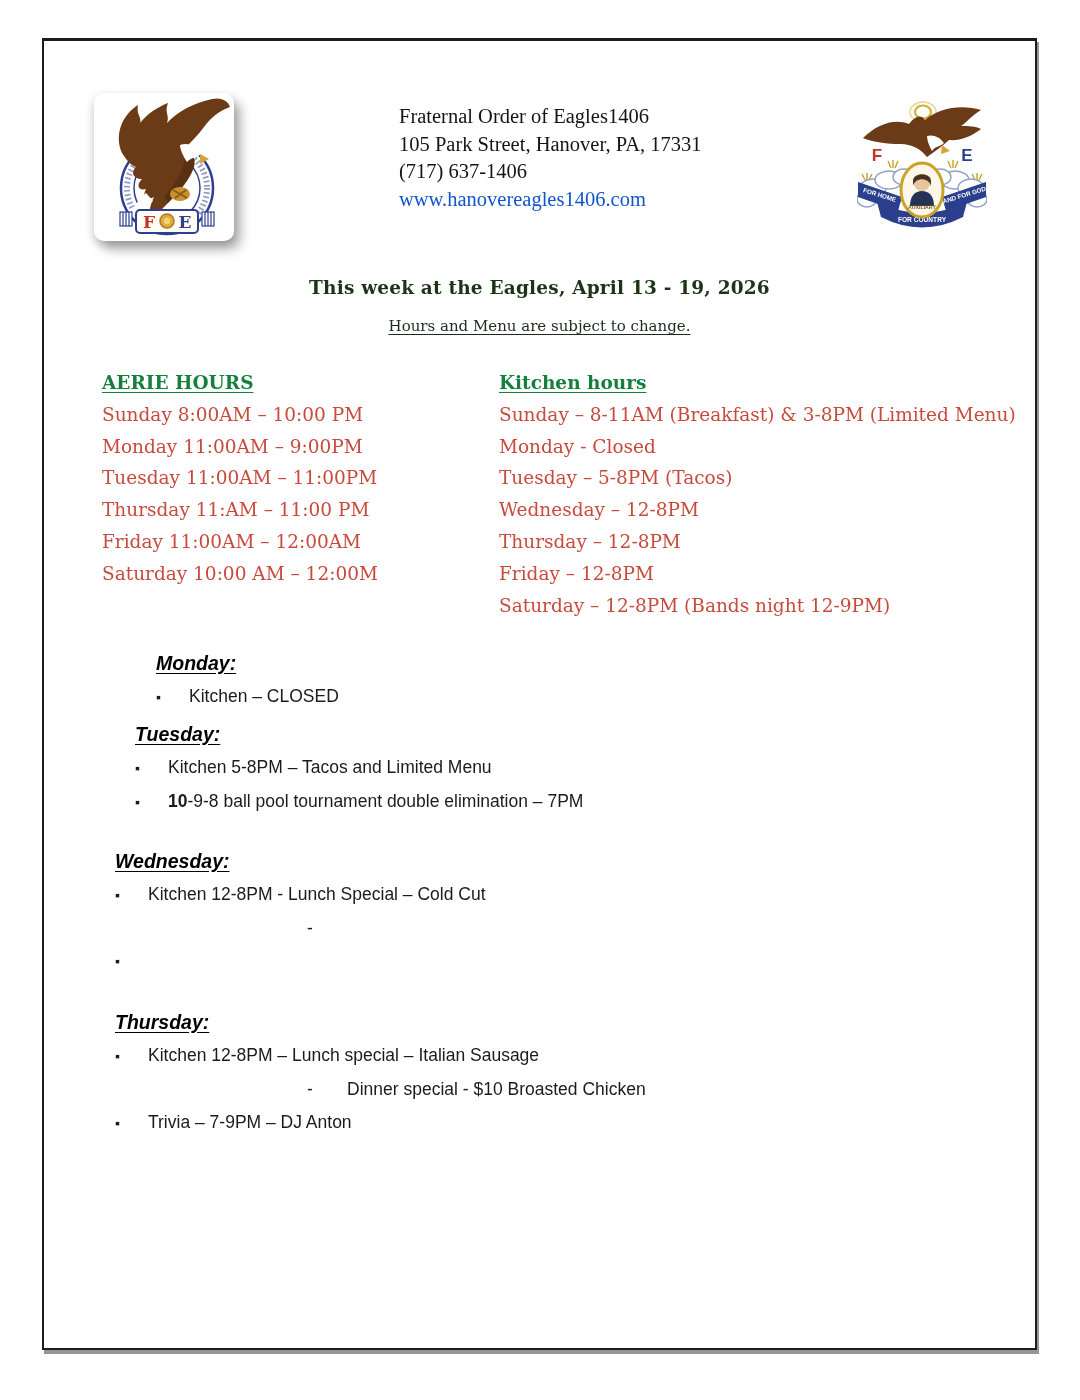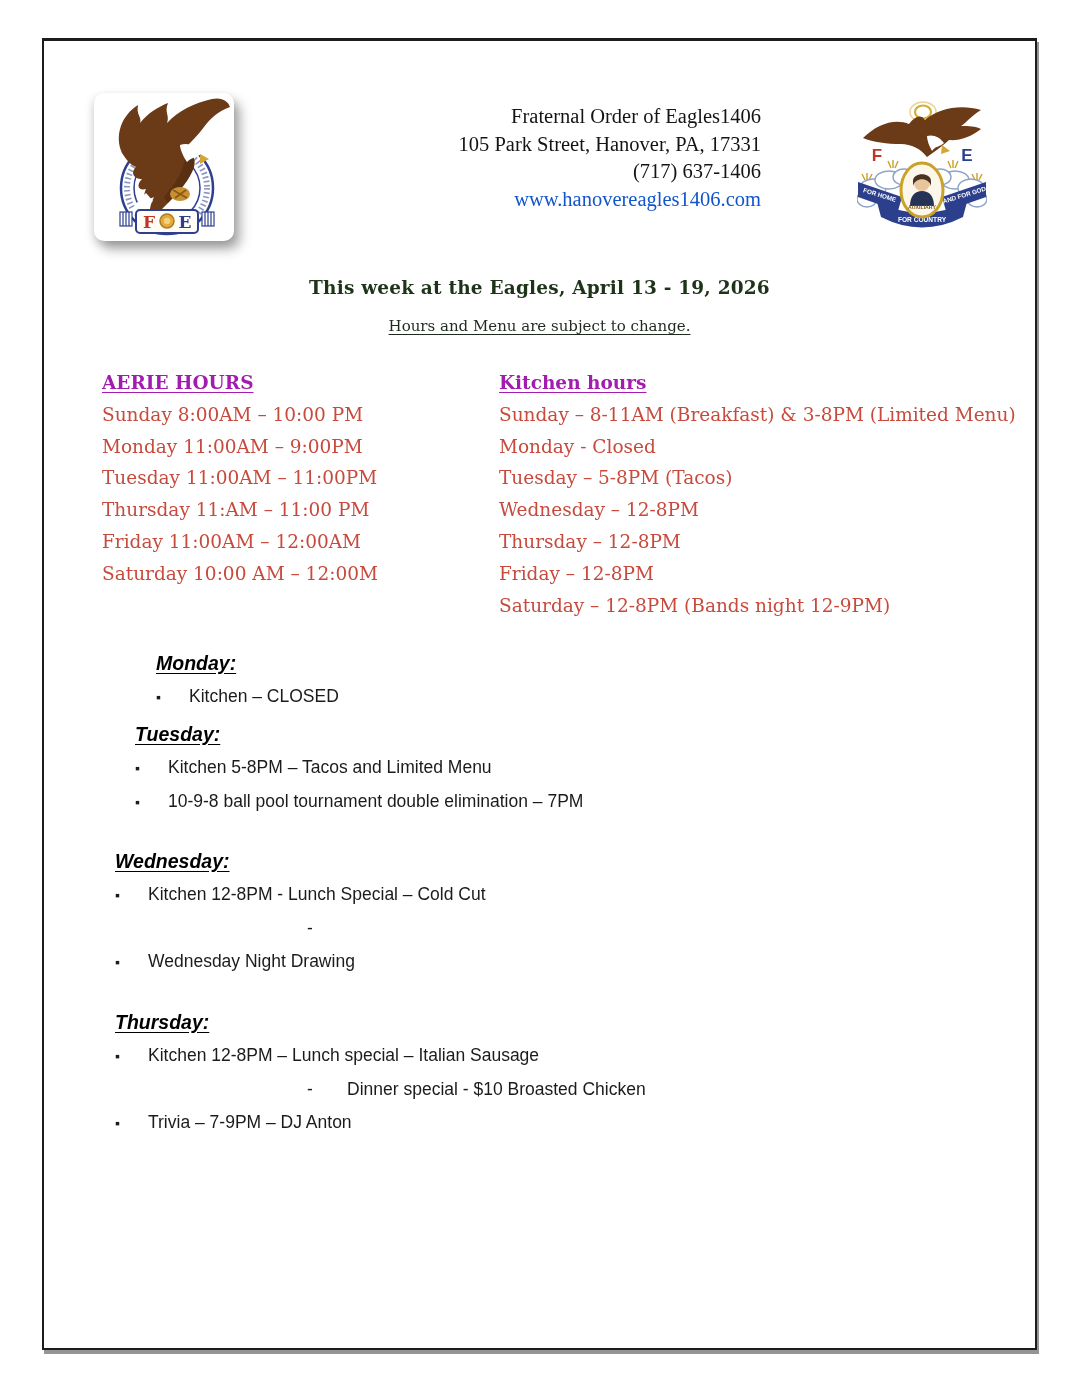--- a/index.html
+++ b/index.html
@@ -25,21 +25,21 @@
     background:#ffffff;
     border-radius:10px;
     box-shadow:6px 8px 12px rgba(0,0,0,0.35), -2px 3px 8px rgba(0,0,0,0.12);
   }
   .logo-right {
     position:absolute; left:813px; top:57px;
     width:130px; height:140px;
   }
   .hdr-center {
     position:absolute; left:355px; top:62px; width:362px;
-    text-align:right;
+    text-align:left;
     font-family:"Liberation Serif", serif;
     font-size:20.5px; line-height:27.5px;
     color:#141414;
   }
   .hdr-center .link {
     color:#1155cc; cursor:pointer;
   }
   
   .title-line {
     position:absolute; top:232px; left:0; width:100%;
@@ -62,21 +62,21 @@
   .hours-col {
     position:absolute; top:326px;
     font-family:"DejaVu Serif", serif;
     font-size:18.5px; line-height:31.8px;
     color:#c74a3c;
     white-space:nowrap;
   }
   .hours-col.aerie   { left:58px;  }
   .hours-col.kitchen { left:455px; }
   .hours-heading {
-    font-weight:bold; color:#a21caf;
+    font-weight:bold; color:#15803d;
     text-decoration:underline; text-underline-offset:3px;
   }
   
   .day {
     position:absolute; left:0; width:100%;
     font-family:"Liberation Sans", sans-serif;
     font-size:17.5px; line-height:33px;
     color:#1b1b1b;
   }
   .day.monday    { top:606px;padding-left:41px; }
@@ -86,21 +86,21 @@
   .day-label {
     margin-left:71px;
     font-size:19.5px; font-weight:bold; font-style:italic;
     text-decoration:underline; text-underline-offset:3px;
     color:#000000;
   }
   .li { display:flex; margin-left:71px; align-items:baseline; }
   .li .marker { width:33px; font-size:14px; flex:none; }
   .li.sub { margin-left:263px; }
   .li.sub .marker { width:40px; font-size:17.5px; }
-  .li b { font-weight:normal; }
+  .li b { font-weight:bold; }
   .nowrap { white-space:nowrap; }
 </style>
 </head>
 <body>
 
 <div class="page">
 
   <div class="logo-left">
     <svg width="140" height="148" viewBox="0 0 140 148">
 
@@ -253,21 +253,20 @@
     <div class="day-label">Wednesday:</div>
     <div class="li">
       <span class="marker">▪</span>
       <span>Kitchen 12-8PM - Lunch Special – Cold Cut</span>
     </div>
     <div class="li sub">
       <span class="marker">-</span>
     </div>
     <div class="li">
       <span class="marker">▪</span>
-      <span>Wednesday Night Drawing</span>
     </div>
   </div>
 
   <div class="day thursday">
     <div class="day-label">Thursday:</div>
     <div class="li">
       <span class="marker">▪</span>
       <span>Kitchen 12-8PM – Lunch special – Italian Sausage</span>
     </div>
     <div class="li sub">

